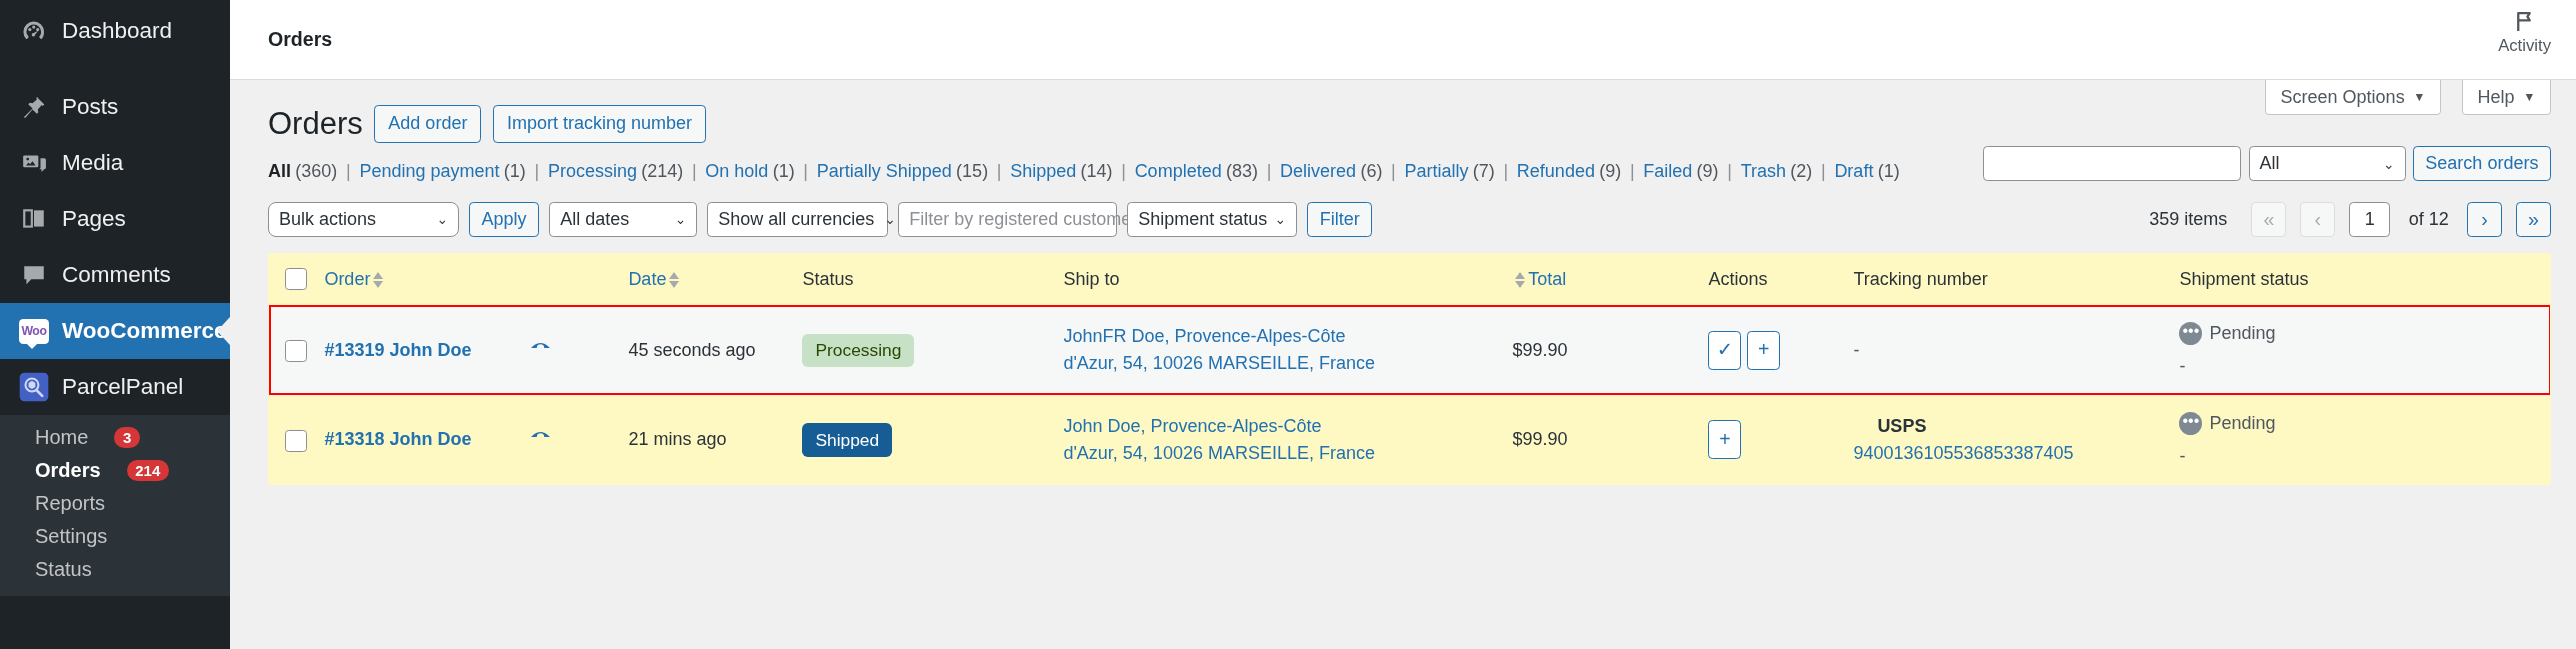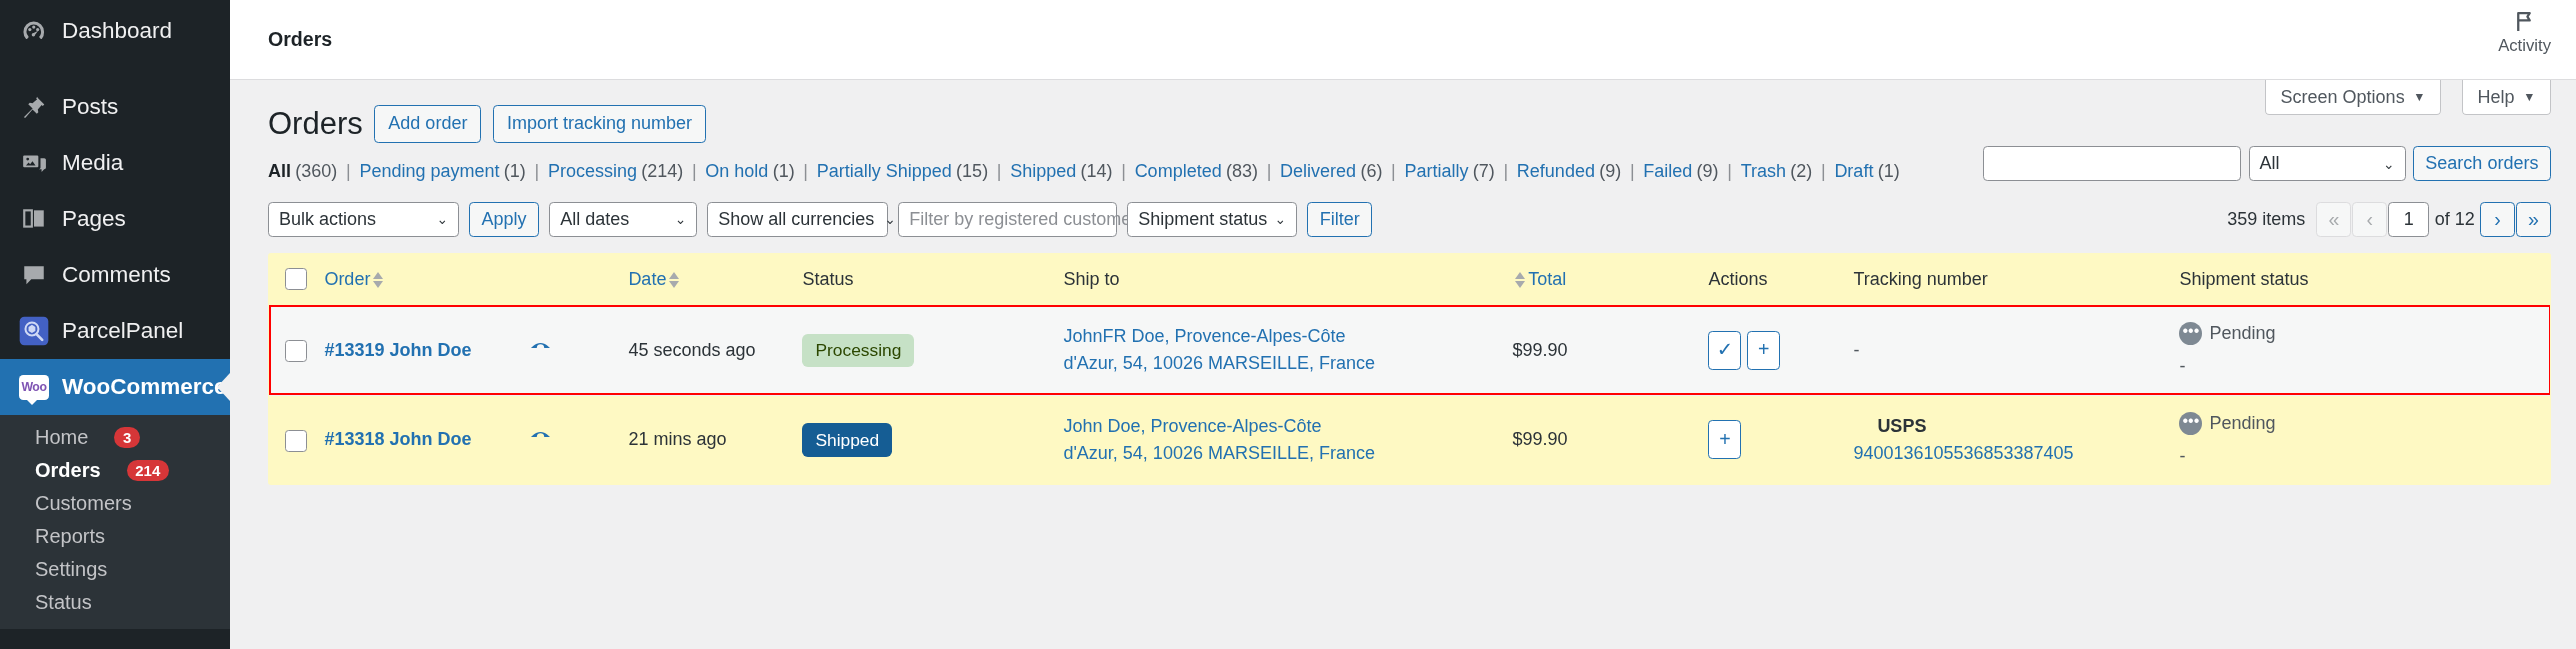--- a/index.html
+++ b/index.html
@@ -157,21 +157,21 @@
   }
 
   
   #tablenav {
     display: flex; align-items: center; gap: 10px;
     padding: 17.4px 25px 0 38px; position: relative;
   }
   #tablenav .grow { flex: 1 1 auto; }
 
   
-  #pagination { display: flex; align-items: center; gap: 1px; font-size: 18px; color: #2c3338; }
+  #pagination { display: flex; align-items: center; gap: 14px; font-size: 18px; color: #2c3338; }
   #pagination .items { margin-right: 10px; color: #2c3338; }
   .pgbtn {
     width: 35px; height: 35px; border-radius: 4.3px; display:flex;
     align-items:center; justify-content:center; font-size: 19.6px;
     border: 0.7px solid #2271b1; color: #2271b1; background:#f6f7f7; cursor:pointer;
   }
   .pgbtn.disabled { border-color: #dcdcde; color: #a7aaad; background:#f6f7f7; cursor: default; }
   .pginput {
     width: 41px; height: 35px; border: 0.7px solid #8c8f94; border-radius: 4.3px;
     background:#fff; text-align:center; font-size: 18px; color:#2c3338;
@@ -288,50 +288,47 @@
 
     <div class="menu-item">
       <span class="ico">
         <svg width="26" height="26" viewBox="0 0 24 24" fill="#a7aaad">
           <path d="M3 4h18v12H9.5L5 20.5V16H3z"></path>
         </svg>
       </span>
       <span>Comments</span>
     </div>
 
+    <div class="menu-item active" id="woo-row">
+      <span class="ico">
+        <span class="woo-badge">Woo</span>
+      </span>
+      <span>WooCommerce</span>
+    </div>
+
     <div class="menu-item">
       <span class="ico">
         <svg width="32" height="32" viewBox="0 0 44 44">
           <rect x="1" y="1" width="42" height="42" rx="7" fill="#4361c4"></rect>
           <circle cx="19" cy="19" r="9.5" fill="none" stroke="#cfd9f5" stroke-width="3"></circle>
           <path d="M19 13l5 3v6l-5 3-5-3v-6z" fill="#cfd9f5"></path>
           <path d="M26 27l8 8" stroke="#cfd9f5" stroke-width="4" stroke-linecap="round"></path>
         </svg>
       </span>
       <span>ParcelPanel</span>
     </div>
 
-    <div class="menu-item active" id="woo-row">
-      <span class="ico">
-        <span class="woo-badge">Woo</span>
-      </span>
-      <span>WooCommerce</span>
-    </div>
-
     <div class="submenu">
       <div class="submenu-item">
         <span>Home</span>
         <span class="count-bubble">3</span>
       </div>
       <div class="submenu-item current">
         <span>Orders</span>
         <span class="count-bubble">214</span>
-      </div>
-      <div class="submenu-item">
-        <span>Customers</span>
       </div>
       <div class="submenu-item">
         <span>Reports</span>
       </div>
       <div class="submenu-item">
         <span>Settings</span>
       </div>
       <div class="submenu-item">
         <span>Status</span>
       </div>
@@ -415,21 +412,21 @@
         <input class="txtinput" type="text" placeholder="" style="">
         <div class="selectbox" style="width:157px;">
           <span>All</span>
           <span class="chev">⌄</span>
         </div>
         <button class="btn-secondary">Search orders</button>
       </div>
     </div>
 
     <div id="tablenav">
-      <div class="selectbox" style="width:191px;">
+      <div class="selectbox" style="width:191px;border-radius:8px;">
         <span>Bulk actions</span>
         <span class="chev">⌄</span>
       </div>
       <button class="btn-secondary">Apply</button>
       <div class="selectbox" style="width:148px;">
         <span>All dates</span>
         <span class="chev">⌄</span>
       </div>
       <div class="selectbox" style="width:181px;">
         <span>Show all currencies</span>

